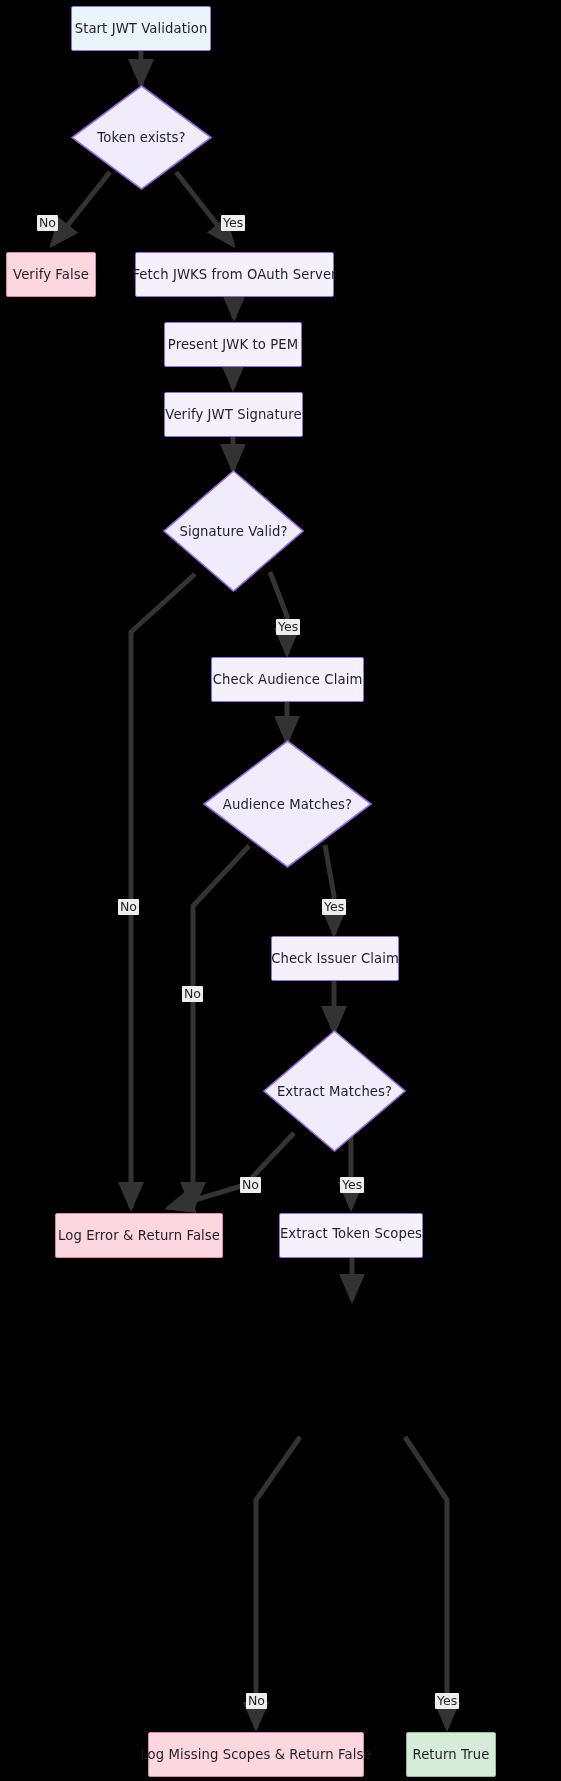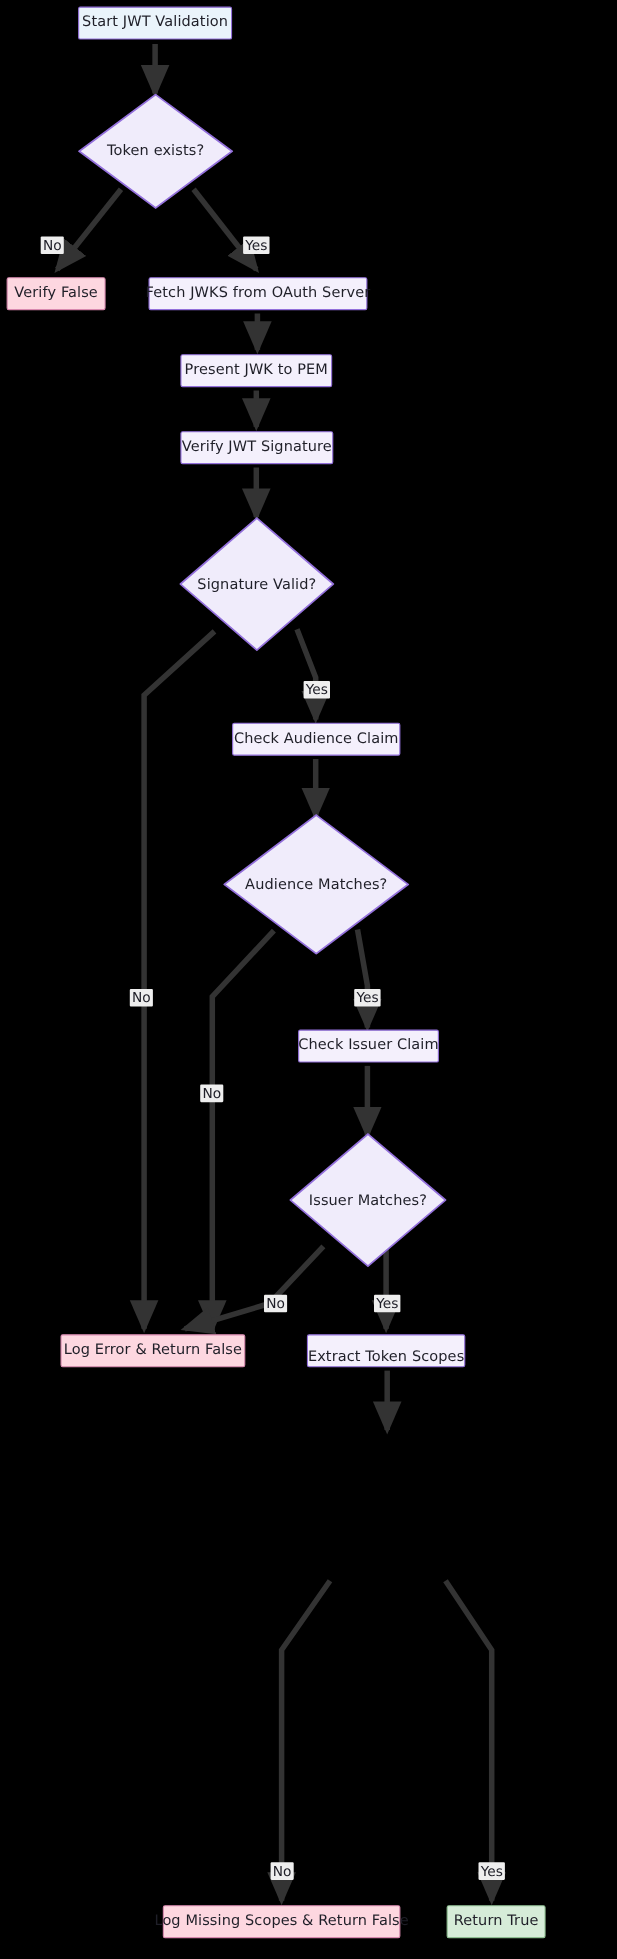--- a/index.html
+++ b/index.html
@@ -37,22 +37,22 @@
     color: #1f1f28;
     font-size: 13.2px;
     line-height: 1.15;
     white-space: nowrap;
     letter-spacing: 0.1px;
   }
   .rect {
     border: 1px solid #9370DB;
     background: #f4f0fc;
     border-radius: 2px;
-    padding: 1px 10px;
-    height: 30px;
+    padding: 16px 10px;
+    height: 45px;
   }
   .rect.start {
     background: #eaf4fb;
   }
   .rect.fail {
     background: #fdd7e0;
     border-color: #d98ab0;
   }
   .rect.ok {
     background: #d6ecd8;
@@ -184,21 +184,21 @@
   </div>
 
   <div class="node rect" style="left:271px; top:936px; width:128px;">
     <span>Check Issuer Claim</span>
   </div>
 
   <div class="diamond-wrap" style="left:263px; top:1030px; width:143px; height:122px;">
     <svg class="diamond-shape" viewBox="0 0 143 122">
       <polygon points="71.5,1 142,61 71.5,121 1,61" fill="#f0ecfb" stroke="#9370DB" stroke-width="1.6"></polygon>
     </svg>
-    <div class="diamond-label">Issuer Matches?</div>
+    <div class="diamond-label">Extract Matches?</div>
   </div>
 
   <div class="node rect fail" style="left:55px; top:1213px; width:168px;text-align:right;">
     <span>Log Error &amp; Return False</span>
   </div>
 
   <div class="node rect" style="left:279px; top:1213px; width:144px;align-items:flex-end;">
     <span>Extract Token Scopes</span>
   </div>
 

